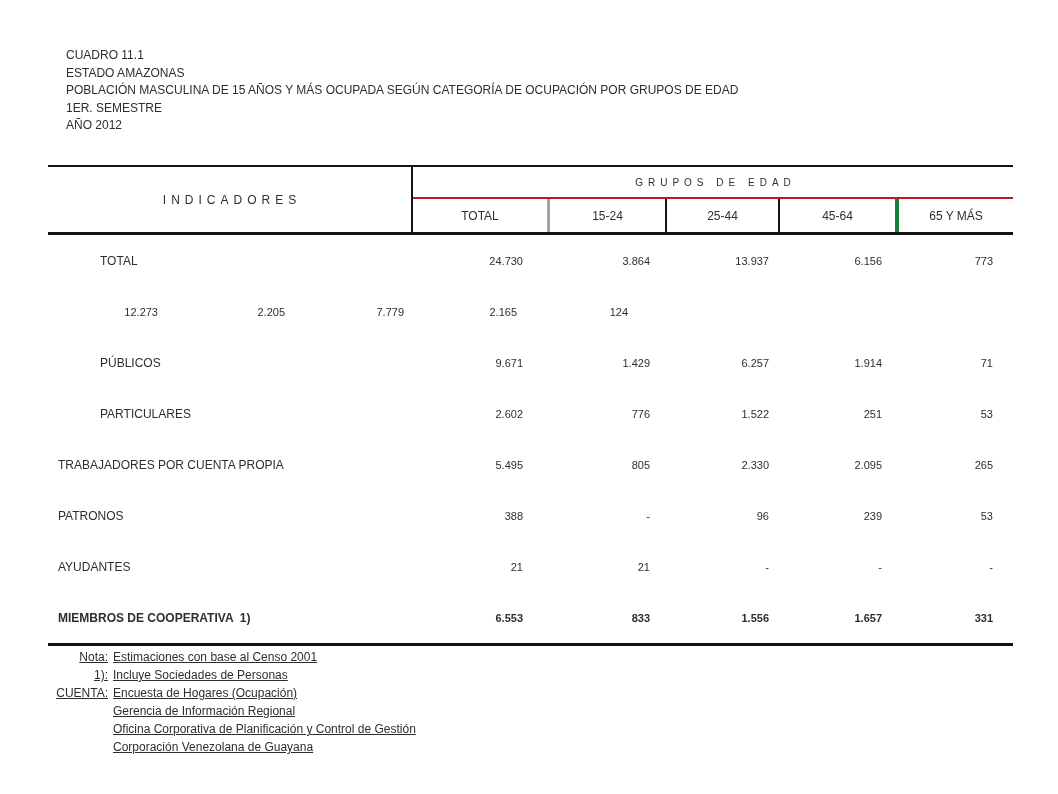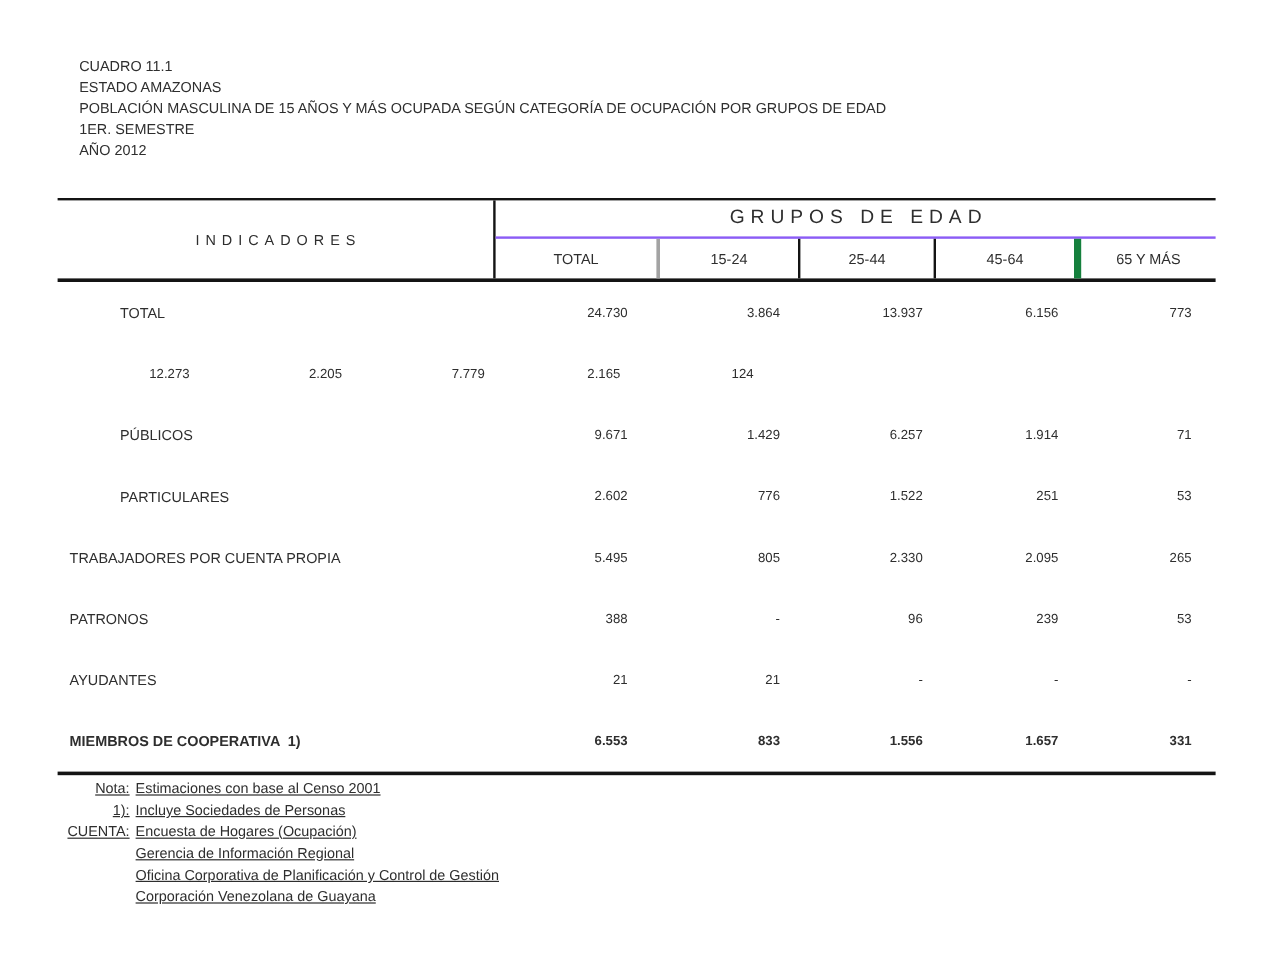--- a/index.html
+++ b/index.html
@@ -14,31 +14,31 @@
   .doc-table{position:absolute;left:48px;top:165px;width:965px;}
   .thead{display:flex;border-top:2px solid #141414;border-bottom:3px solid #141414;}
   .indicators-cell{
     width:365px;box-sizing:border-box;border-right:2px solid #141414;
     display:flex;align-items:center;justify-content:center;
     font-size:12px;letter-spacing:5px;padding-left:5px;
   }
   .head-right{flex:1;display:flex;flex-direction:column;}
   .group-cell{
     height:30px;display:flex;align-items:center;justify-content:center;
-    border-bottom:2px solid #8b5cf6;font-size:16px;letter-spacing:5px;padding-left:5px;
+    border-bottom:2px solid #b91c1c;font-size:10px;letter-spacing:5px;padding-left:5px;
   }
   .cols{display:flex;height:33px;}
   .col-cell{
     box-sizing:border-box;display:flex;align-items:center;justify-content:center;font-size:12px;
   }
   .h0{width:134px;}
   .h1{width:118px;border-left:3px solid #a3a3a3;}
   .h2{width:113px;border-left:2px solid #141414;}
   .h3{width:117px;border-left:2px solid #141414;}
-  .h4{width:118px;border-left:6px solid #15803d;}
+  .h4{width:118px;border-left:4px solid #15803d;}
 
   .tbody{border-bottom:3px solid #141414;}
   .row{display:flex;height:51px;align-items:center;}
   .row-label{width:365px;box-sizing:border-box;padding-left:10px;font-size:12px;white-space:pre;}
   .row-label.indent{padding-left:52px;}
   .cell{box-sizing:border-box;text-align:right;font-size:11px;}
   .c0{width:134px;padding-right:24px;}
   .c1{width:118px;padding-right:15px;}
   .c2{width:113px;padding-right:9px;}
   .c3{width:117px;padding-right:13px;}

